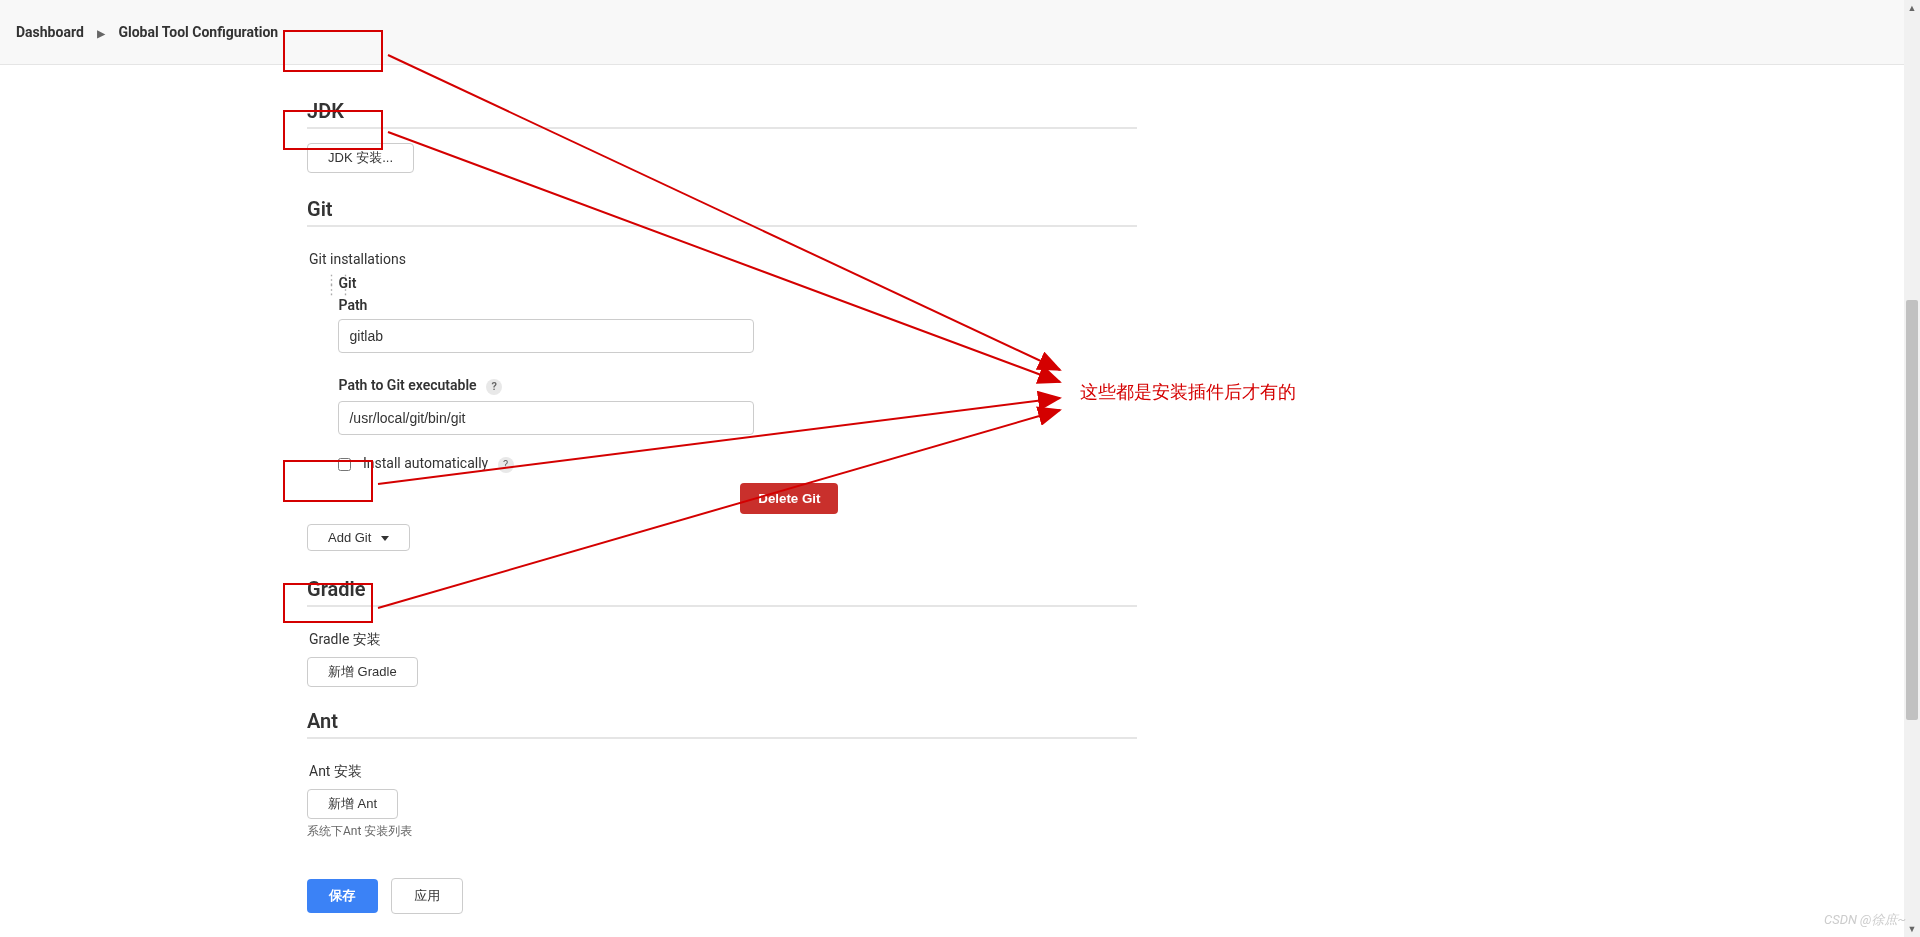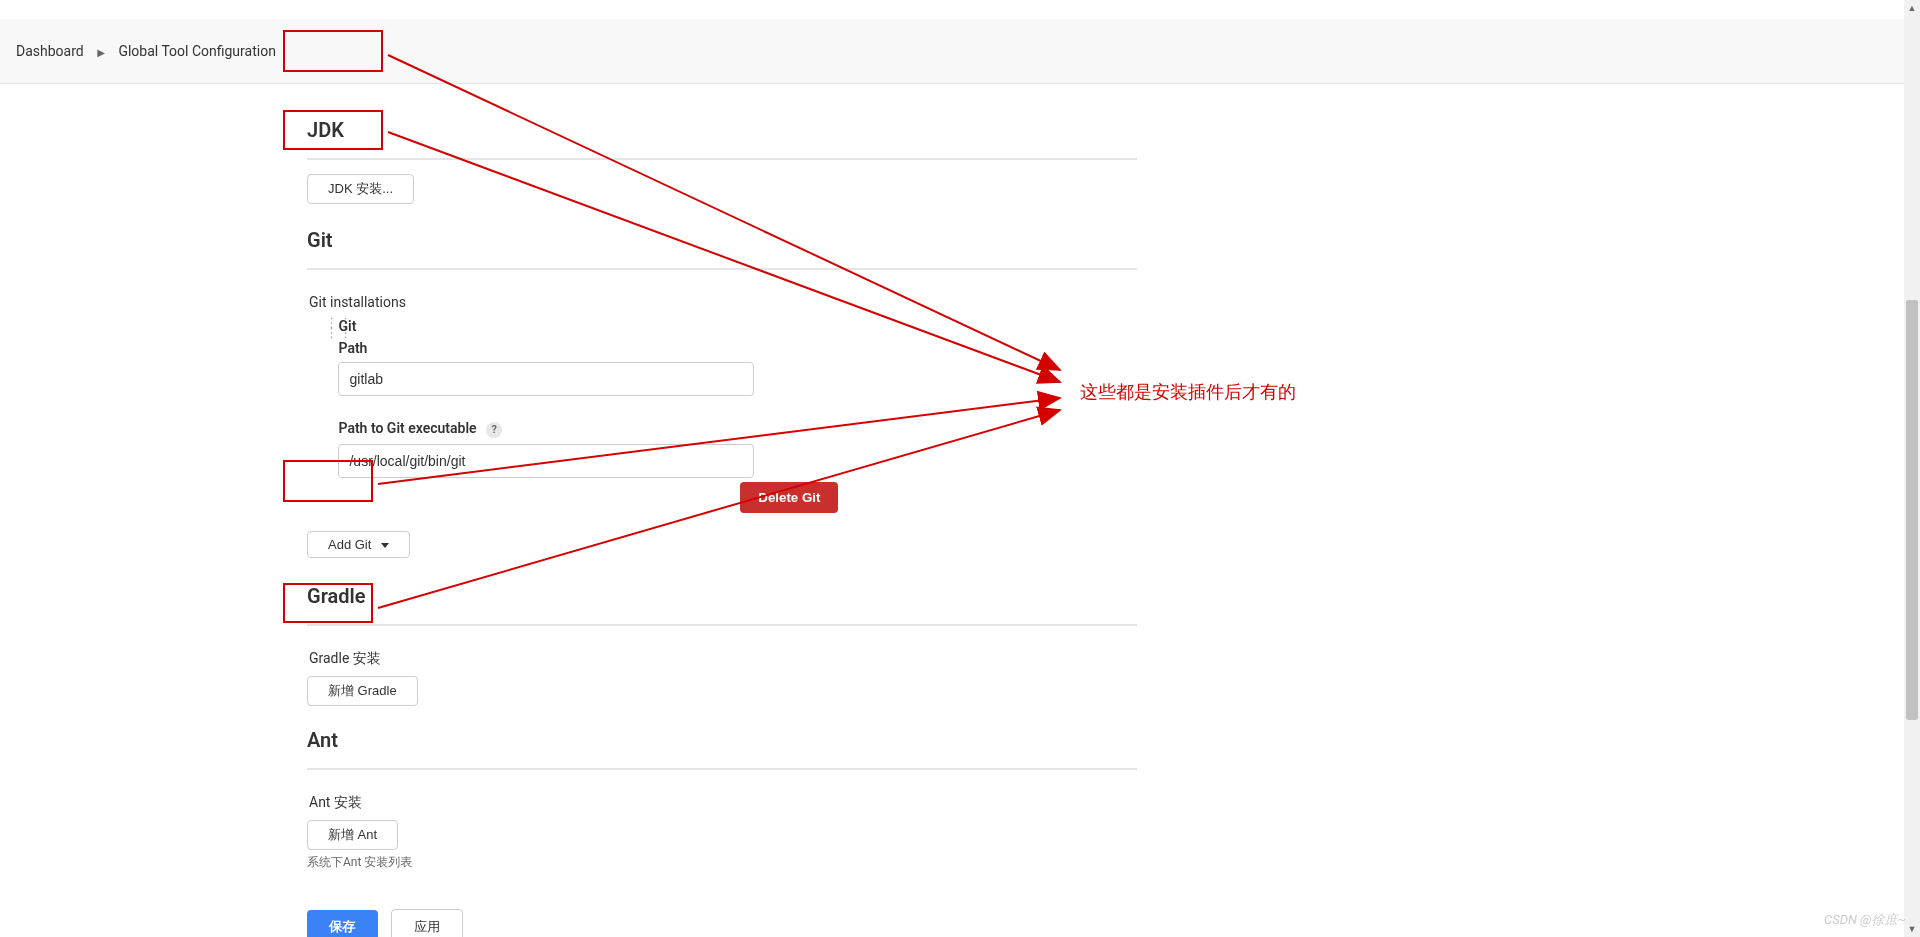--- a/index.html
+++ b/index.html
@@ -11,35 +11,34 @@
     position: relative;
     width: 1920px;
     height: 937px;
     overflow: hidden;
   }
   .breadcrumb {
     background: #f8f8f8;
     padding: 24px 16px;
     border-bottom: 1px solid #e5e5e5;
     font-size: 14px;
-    font-weight: 400;
-    margin-top: 19px;
+    font-weight: 700;
   }
   .breadcrumb a { color: #333; text-decoration: none; }
   .breadcrumb .sep { margin: 0 10px; color: #666; font-size: 10px; }
   .main {
     padding: 20px 0 0 0;
     width: 830px;
     margin-left: 307px;
   }
   .section-title {
     font-size: 20px;
     font-weight: 600;
     margin: 14px 0 8px 0;
-    padding-bottom: 16px;
+    padding-bottom: 4px;
     border-bottom: 2px solid #e5e5e5;
     display: inline-block;
     width: 100%;
   }
   .redbox {
     position: absolute;
     border: 2px solid #d40000;
     background: transparent;
     pointer-events: none;
   }
@@ -182,28 +181,33 @@
       <div class="field-label">Git</div>
       <div class="field-label">Path</div>
       <input class="text-input" type="text" value="gitlab" style="">
 
       <div class="field-label" style="margin-top:24px;">
         <span>Path to Git executable</span>
         <span class="help-icon">?</span>
       </div>
       <input class="text-input" type="text" value="/usr/local/git/bin/git" style="">
 
+      <div class="checkbox-row">
+        <input type="checkbox" style="">
+        <span>Install automatically</span>
+        <span class="help-icon">?</span>
+      </div>
 
       <div class="delete-row">
         <button class="btn-red">Delete Git</button>
       </div>
     </div>
   </div>
 
-  <div style="margin-top:8px;">
+  <div style="">
     <button class="btn">
       <span>Add Git</span>
       <span class="dropdown-caret"></span>
     </button>
   </div>
 
   
   <div class="section-title" style="margin-top:26px;">Gradle</div>
   <div class="sub-label">Gradle 安装</div>
   <div style="margin-top:6px;">

